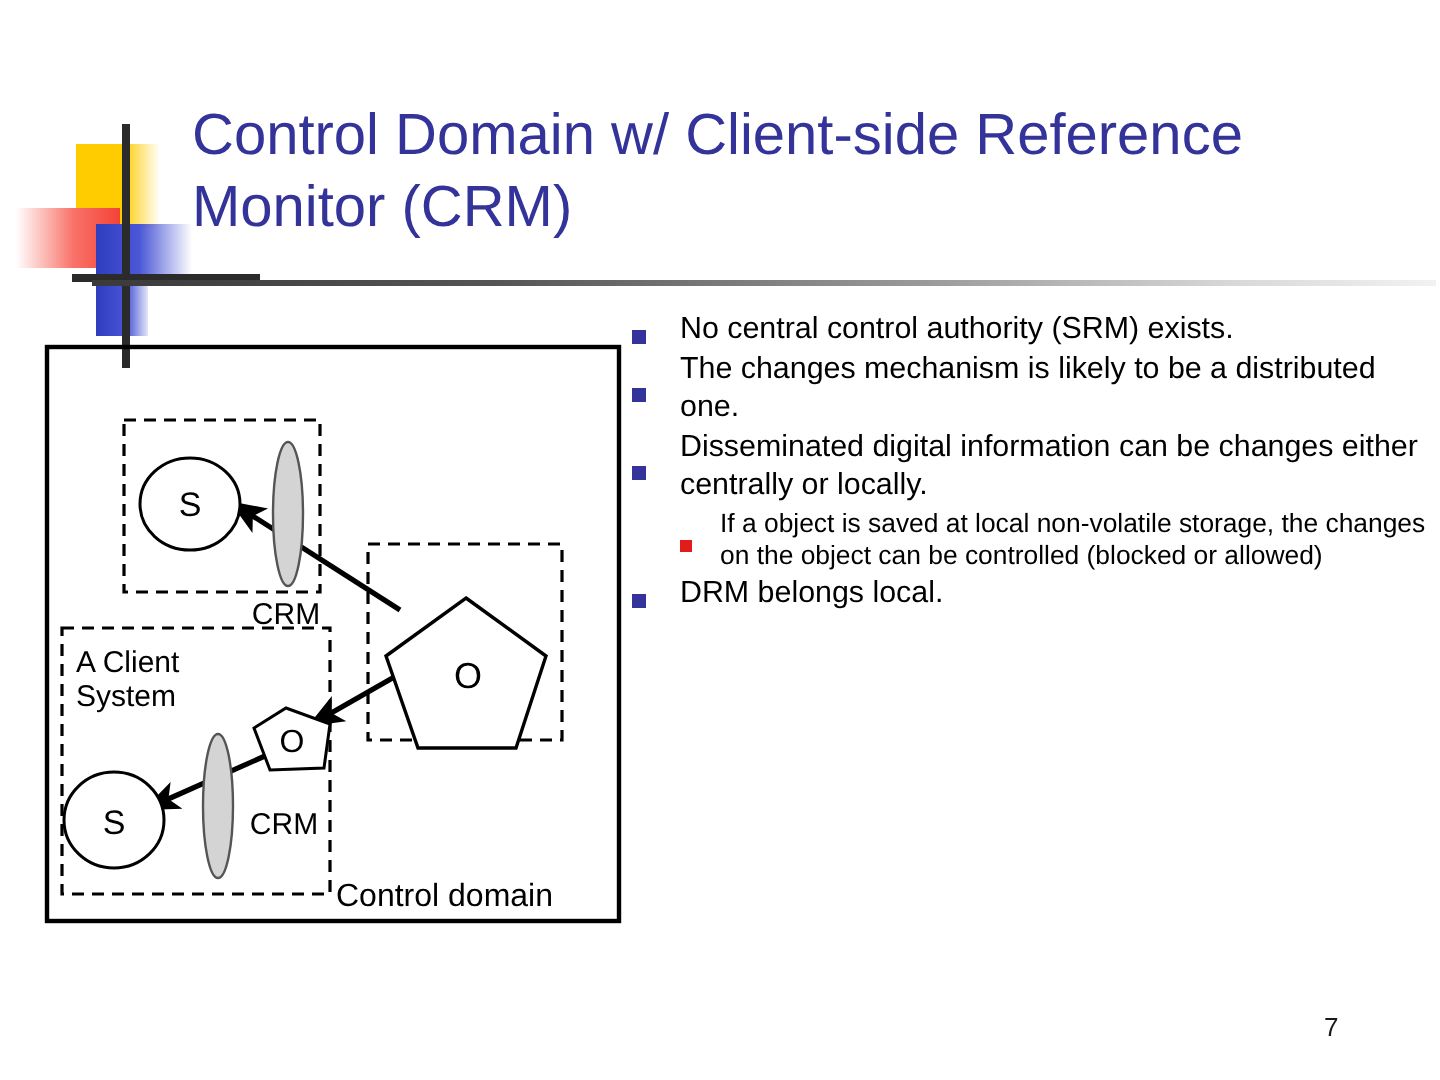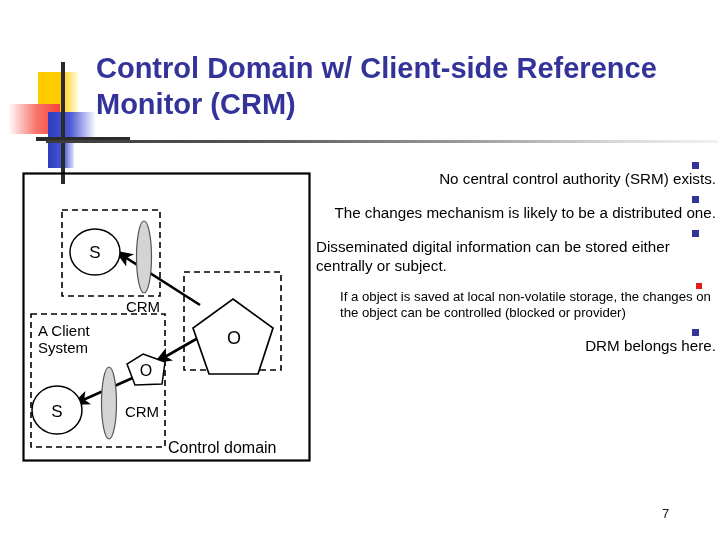--- a/index.html
+++ b/index.html
@@ -62,21 +62,21 @@
 
   
   #title {
     position: absolute;
     left: 96px;
     top: 50px;
     width: 600px;
     color: #333399;
     font-size: 29px;
     line-height: 36px;
-    font-weight: bold;
+    font-weight: normal;
     letter-spacing: 0px;
     margin: 0;
   }
 
   
   #divider {
     position: absolute;
     left: 46px;
     top: 140px;
     width: 672px;
@@ -86,23 +86,22 @@
 
   
   #bullets {
     position: absolute;
     left: 316px;
     top: 155px;
     width: 400px;
   }
   .b-row {
     display: flex;
-    align-items: flex-end;
+    align-items: center;
     margin-bottom: 1px;
-    flex-direction: column;
   }
   .b-row.lvl1 { padding-left: 0px; }
   .b-row.lvl2 { padding-left: 24px; margin-top: 2px; }
 
   .b-mark {
     flex: 0 0 auto;
     margin-top: 7px;
   }
   .lvl1 .b-mark {
     width: 7px; height: 7px;
@@ -164,29 +163,29 @@
   <div class="b-row lvl1">
     <span class="b-mark"></span>
     <span class="b-text">No central control authority (SRM) exists.</span>
   </div>
   <div class="b-row lvl1">
     <span class="b-mark"></span>
     <span class="b-text">The changes mechanism is likely to be  a distributed one.</span>
   </div>
   <div class="b-row lvl1">
     <span class="b-mark"></span>
-    <span class="b-text">Disseminated digital information can be stored either centrally or subject.</span>
+    <span class="b-text">Disseminated digital information can be changes either centrally or locally.</span>
   </div>
   <div class="b-row lvl2">
     <span class="b-mark"></span>
-    <span class="b-text">If a object is saved at local non-volatile storage, the changes on the object can be controlled (blocked or provider)</span>
-  </div>
-  <div class="b-row lvl1">
-    <span class="b-mark"></span>
-    <span class="b-text">DRM belongs here.</span>
+    <span class="b-text">If a object is saved at local non-volatile storage, the changes on the object can be controlled (blocked or allowed)</span>
+  </div>
+  <div class="b-row lvl1">
+    <span class="b-mark"></span>
+    <span class="b-text">DRM belongs local.</span>
   </div>
 </div>
 
 <svg id="diagram" viewBox="0 0 292 292">
   <defs>
     <marker id="arrowhead" markerWidth="7" markerHeight="7" refX="6" refY="3.1" orient="auto" markerUnits="strokeWidth">
       <path d="M0,0.3 L7,3.1 L0,5.9 L1.7,3.1 Z" fill="#000000"></path>
     </marker>
   </defs>
 

